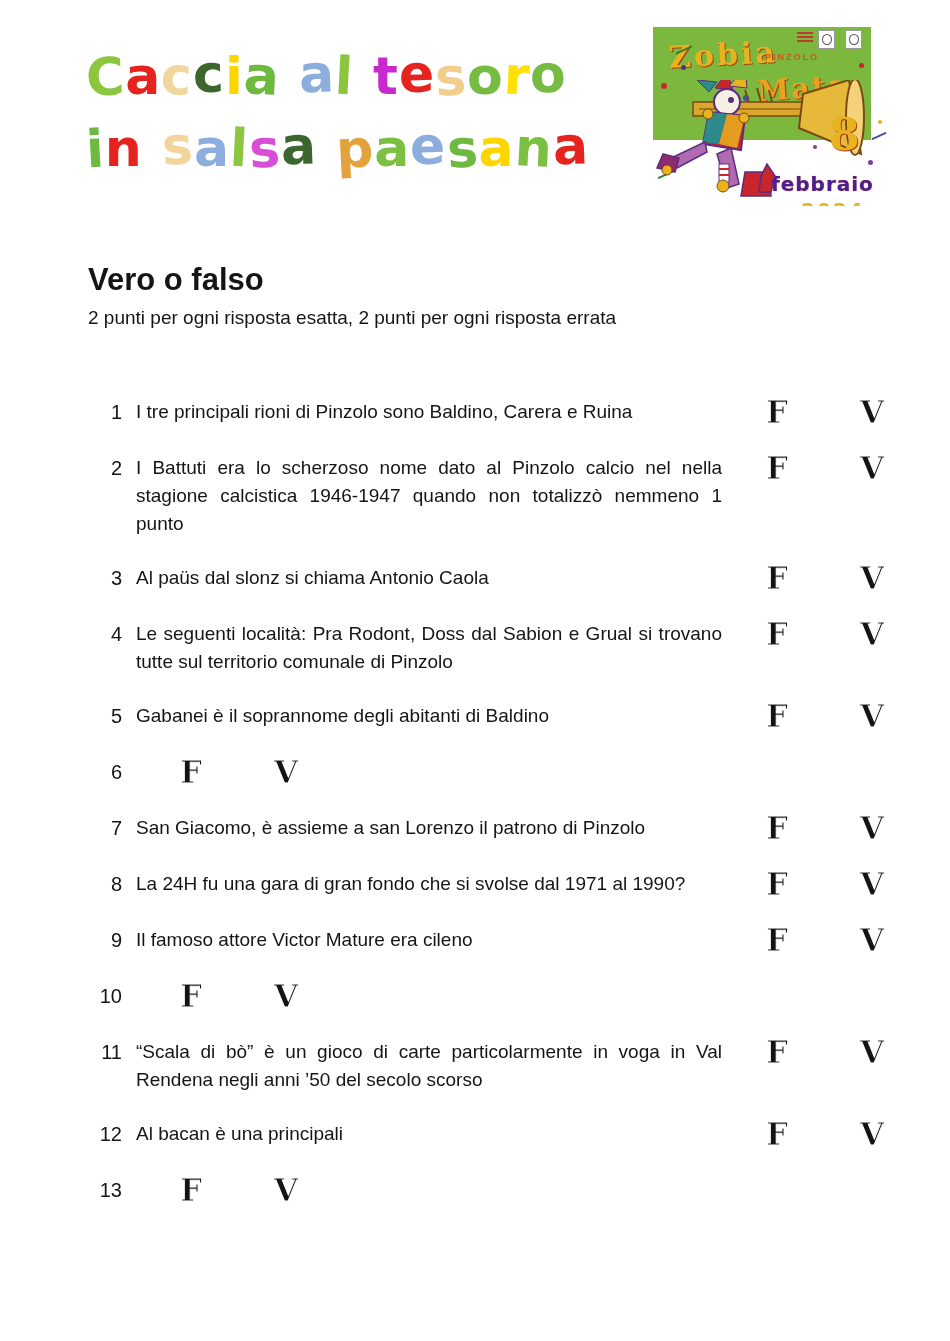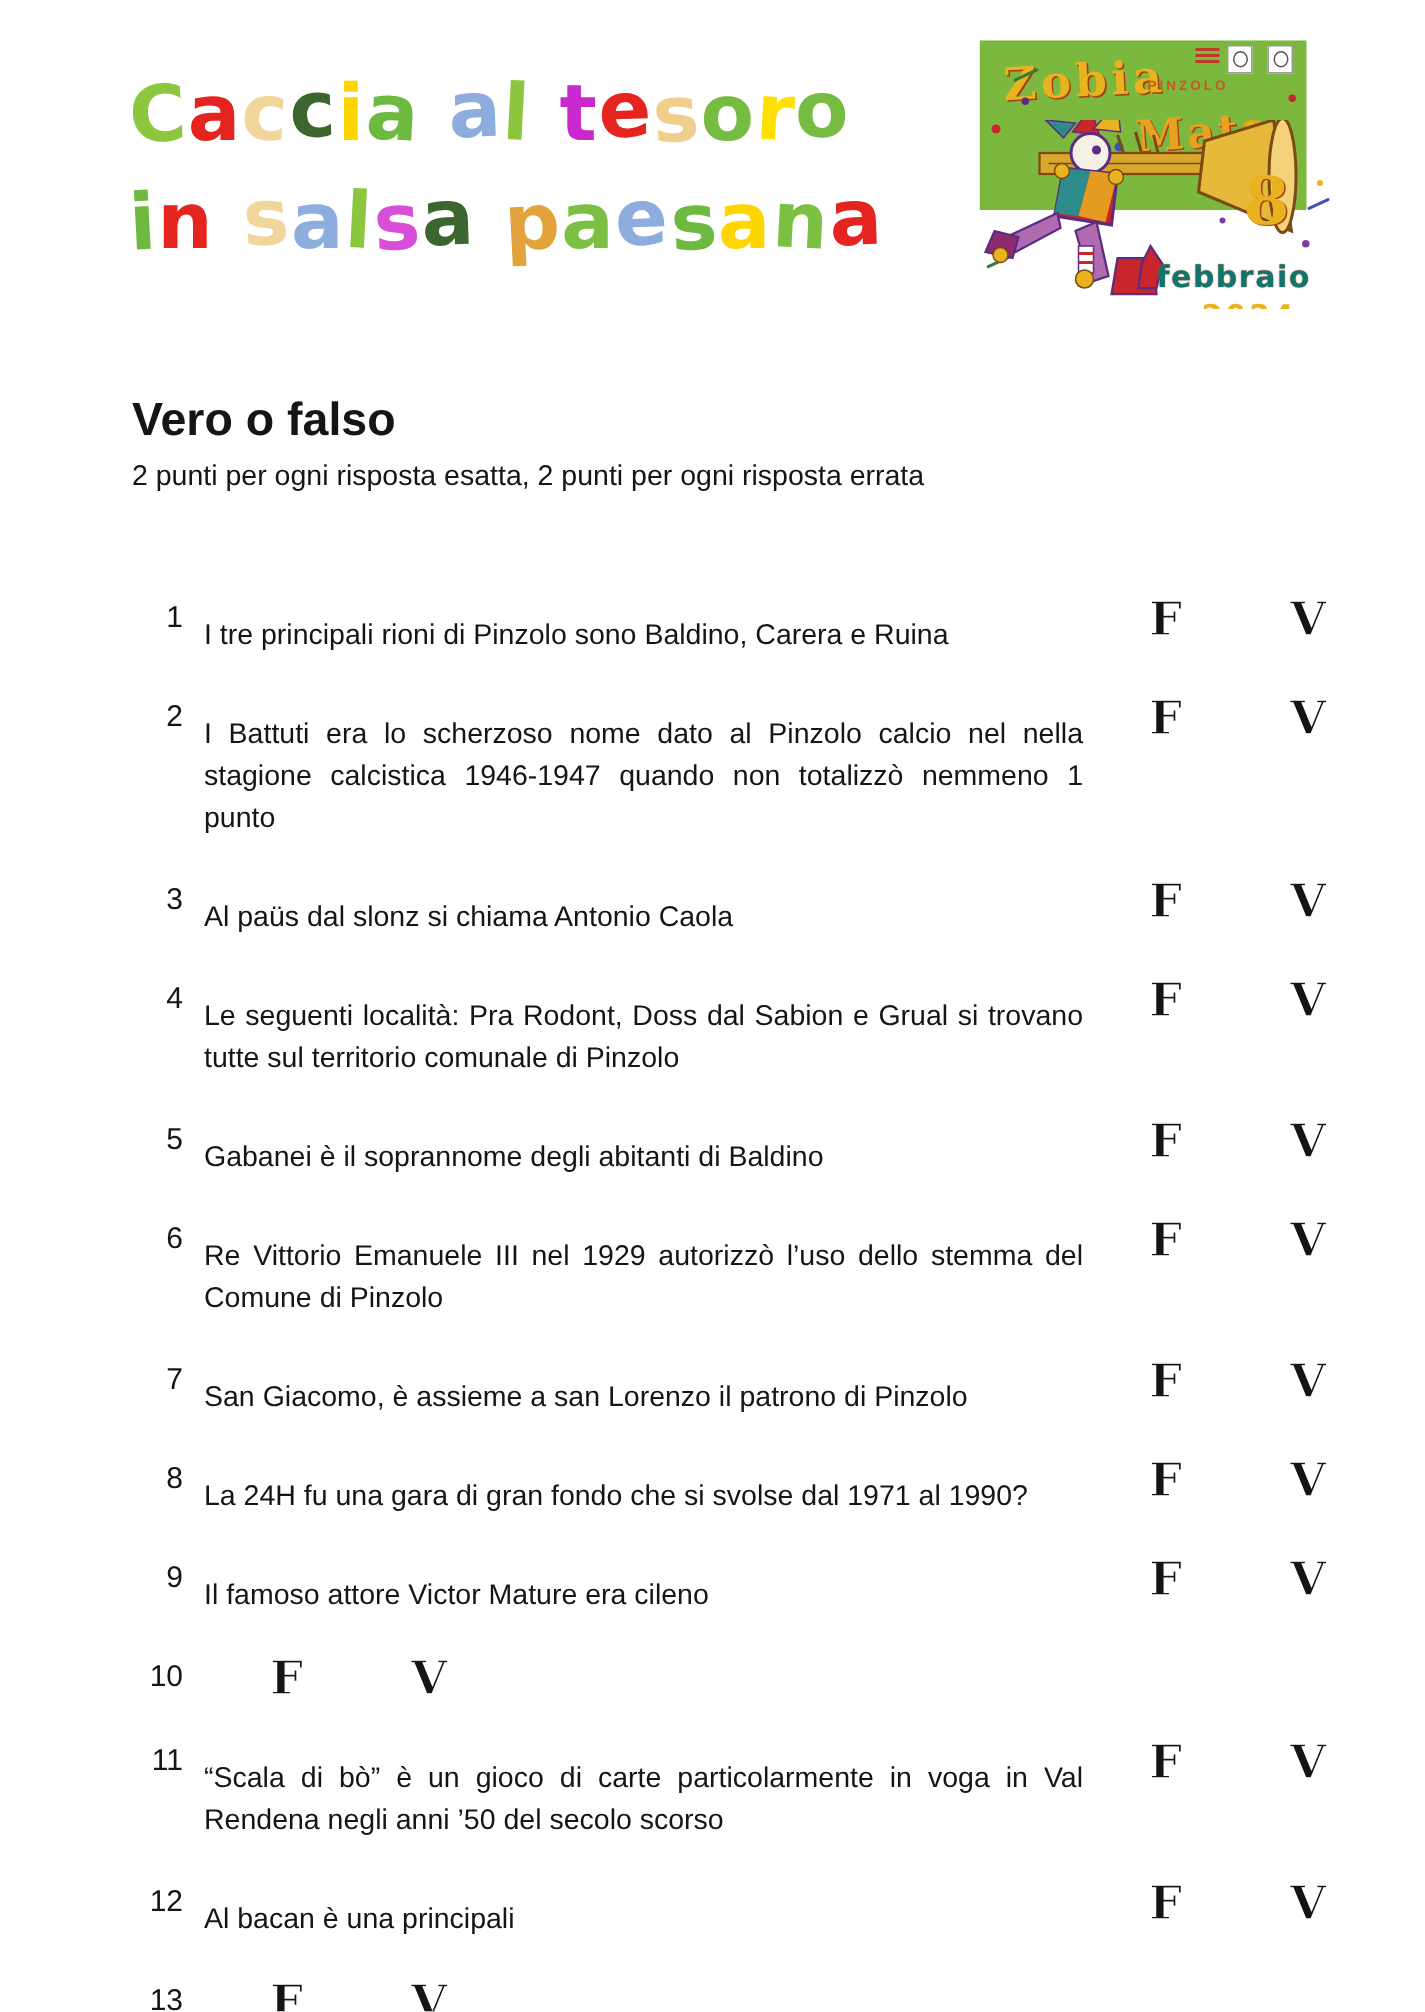--- a/index.html
+++ b/index.html
@@ -27,34 +27,34 @@
   .mini-text i{display:block;height:2px;background:#c03a2b;margin-bottom:2px;}
   .badge{position:absolute;top:5px;width:15px;height:17px;background:#fff;border:1px solid #999;}
   .badge.b1{left:165px;}
   .badge.b2{left:192px;}
   .badge i{display:block;width:8px;height:9px;margin:3px auto;border:1px solid #555;border-radius:50%;}
   .dot{position:absolute;border-radius:50%;}
   .sqg{position:absolute;height:2px;transform:rotate(-25deg);border-radius:2px;}
   .logo-eight{position:absolute;left:176px;top:84px;font-family:"DejaVu Serif",serif;font-weight:bold;
               font-size:44px;color:#e9b21f;text-shadow:1px 1px 0 #a8401a;}
   .logo-month{position:absolute;left:118px;top:147px;font-family:"DejaVu Sans",sans-serif;font-weight:bold;
-              font-size:20px;color:#0f766e;text-shadow:0 0 1px #c9571e;letter-spacing:1px;}
+              font-size:20px;color:#4c1d95;text-shadow:0 0 1px #c9571e;letter-spacing:1px;}
   .logo-year{position:absolute;left:148px;top:173px;font-family:"DejaVu Sans",sans-serif;font-weight:bold;
              font-size:20px;color:#e9b21f;letter-spacing:2px;}
 
   
   .vf-heading{position:absolute;left:88px;top:262px;font-size:31px;font-weight:bold;margin:0;letter-spacing:0;}
   .instructions{position:absolute;left:88px;top:304px;width:798px;font-size:19px;line-height:27px;margin:0;}
   .instructions p{margin:0;text-align:justify;}
 
   
   .q-list{position:absolute;left:88px;top:398px;width:824px;}
   .q-row{display:flex;align-items:flex-start;margin-bottom:26px;}
   .q-num{width:34px;padding-right:14px;text-align:right;font-size:20px;line-height:28px;flex:none;}
-  .q-text{width:586px;flex:none;text-align:justify;font-size:19px;line-height:28px;margin-top:12px;}
+  .q-text{width:586px;flex:none;text-align:justify;font-size:19px;line-height:28px;}
   .fv-cell{flex:none;display:flex;justify-content:center;margin-top:-2px;}
   .fv-cell.f{width:110px;}
   .fv-cell.v{width:80px;}
   .fv-cell svg{display:block;}
 </style>
 </head>
 <body>
 
 <div class="page">
 
@@ -215,21 +215,20 @@
       </span>
       <span class="fv-cell v">
         <svg width="32" height="32" viewBox="0 0 32 32">
           <text class="fv-v-text" x="16" y="27" text-anchor="middle" font-family="DejaVu Serif, serif" font-weight="bold" font-size="31" fill="#141414" stroke="#ffffff" stroke-width="0.9">V</text>
         </svg>
       </span>
     </div>
 
     <div class="q-row">
       <span class="q-num">6</span>
-      <span class="q-text">Re Vittorio Emanuele III nel 1929 autorizzò l’uso dello stemma del Comune di Pinzolo</span>
       <span class="fv-cell f">
         <svg width="30" height="32" viewBox="0 0 30 32">
           <text class="fv-f-text" x="15" y="27" text-anchor="middle" font-family="DejaVu Serif, serif" font-weight="bold" font-size="31" fill="#141414" stroke="#ffffff" stroke-width="0.9">F</text>
         </svg>
       </span>
       <span class="fv-cell v">
         <svg width="32" height="32" viewBox="0 0 32 32">
           <text class="fv-v-text" x="16" y="27" text-anchor="middle" font-family="DejaVu Serif, serif" font-weight="bold" font-size="31" fill="#141414" stroke="#ffffff" stroke-width="0.9">V</text>
         </svg>
       </span>

